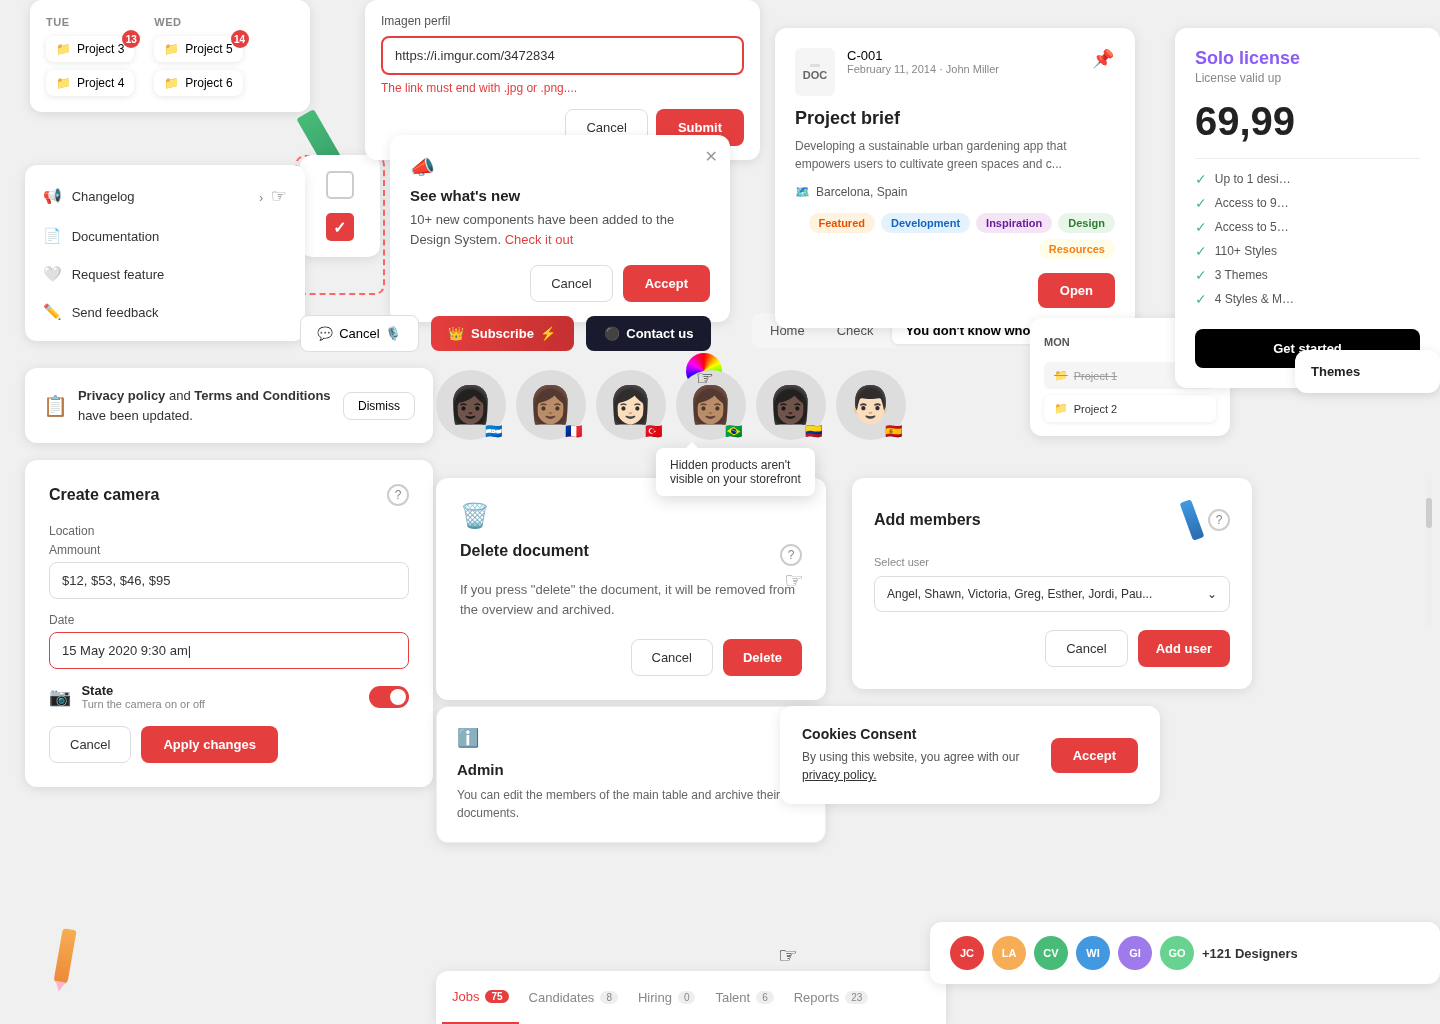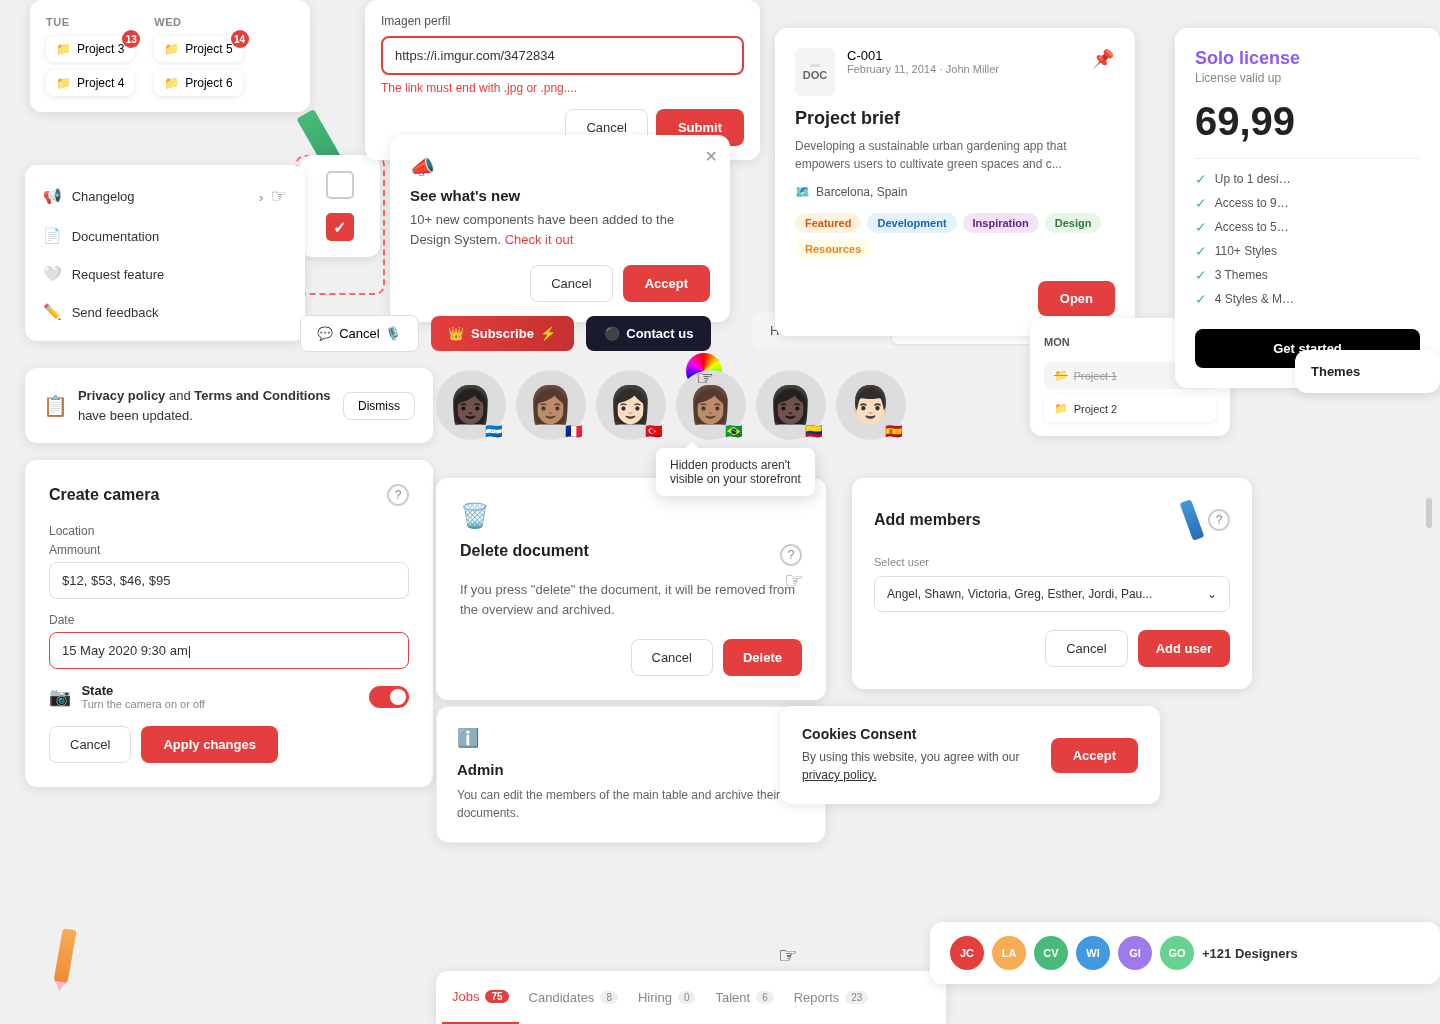--- a/index.html
+++ b/index.html
@@ -417,21 +417,21 @@
     }
     .doc-icon-label { font-size: 11px; font-weight: 700; color: #666; }
     .doc-date { font-size: 11px; color: #888; }
     .pin-icon { color: #aaa; font-size: 18px; cursor: pointer; }
     .project-title { font-size: 18px; font-weight: 700; color: #222; margin-bottom: 8px; }
     .project-desc { font-size: 12px; color: #666; line-height: 1.5; margin-bottom: 12px; }
     .location-row {
       display: flex; align-items: center; gap: 6px;
       font-size: 12px; color: #555; margin-bottom: 14px;
     }
-    .tags-row { display: flex; gap: 6px; flex-wrap: wrap; margin-bottom: 22px; }
+    .tags-row { display: flex; gap: 6px; flex-wrap: wrap; margin-bottom: 14px; justify-content: flex-end; }
     .tag {
       padding: 4px 10px;
       border-radius: 20px;
       font-size: 11px;
       font-weight: 600;
     }
     .tag-orange { background: #fff3e0; color: #e65100; }
     .tag-blue { background: #e3f2fd; color: #1565c0; }
     .tag-purple { background: #f3e5f5; color: #6a1b9a; }
     .tag-green { background: #e8f5e9; color: #2e7d32; }

